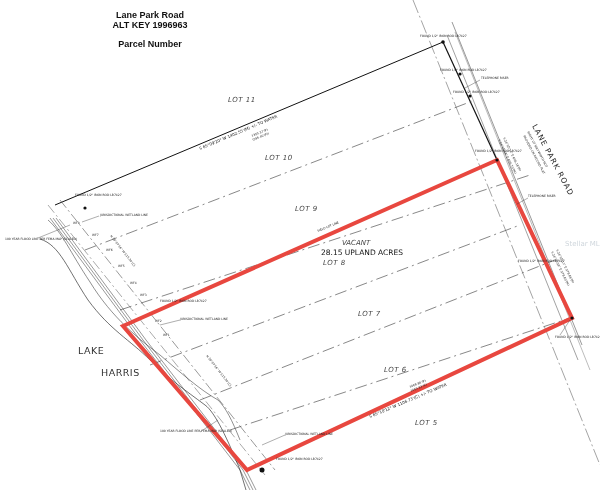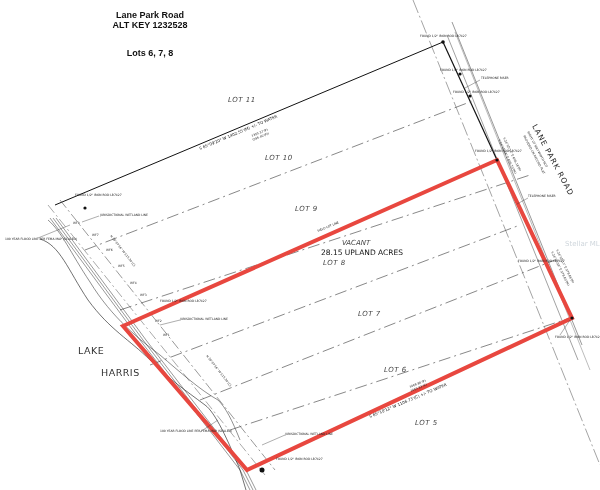--- a/index.html
+++ b/index.html
@@ -14,24 +14,24 @@
     .acres { font-family: "DejaVu Sans", sans-serif; font-size: 7.5px; fill: #111; }
     .vacant { font-family: "DejaVu Sans", sans-serif; font-style: italic; font-size: 7px; fill: #444; }
     .road { font-family: "DejaVu Sans", sans-serif; font-size: 7.5px; fill: #222; letter-spacing: 1px; }
     .watermark { font-family: "DejaVu Sans", sans-serif; font-size: 7px; fill: #cfd6dc; }
   </style>
 </head>
 <body>
 
 <div class="header">
   <div>Lane Park Road</div>
-  <div>ALT KEY 1232528</div>
+  <div>ALT KEY 1996963</div>
   <div class="gap"></div>
+  <div>Parcel Number</div>
   <div class="gap"></div>
-  <div>Lots 6, 7, 8</div>
 </div>
 
 <svg class="plat" width="600" height="490" viewBox="0 0 600 490">
 
   <line x1="413" y1="0" x2="600" y2="465" stroke="#666" stroke-width="0.6" stroke-dasharray="14,3,2,3"></line>
 
   <line x1="452" y1="22" x2="582" y2="345" stroke="#333" stroke-width="0.5"></line>
   <line x1="447" y1="35" x2="578" y2="360" stroke="#444" stroke-width="0.5"></line>
   <line x1="455" y1="32" x2="590" y2="370" stroke="#555" stroke-width="0.4"></line>
 

